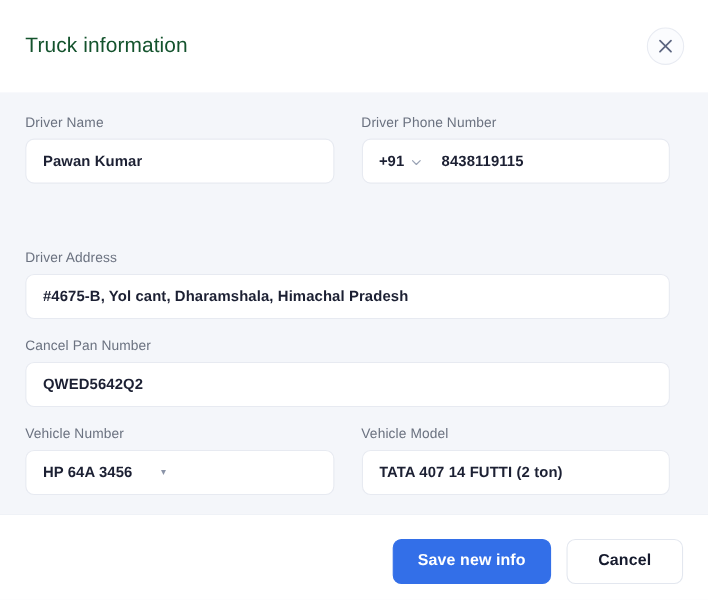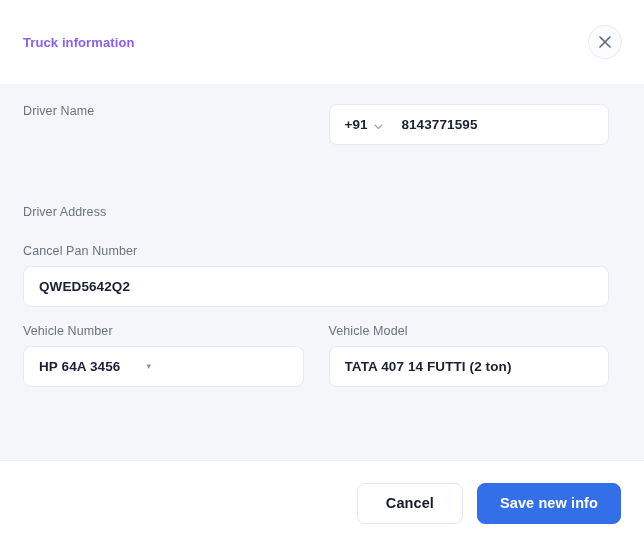--- a/index.html
+++ b/index.html
@@ -31,23 +31,23 @@
     height: 84px;
     flex: 0 0 84px;
     background: #ffffff;
     display: flex;
     align-items: center;
     justify-content: space-between;
     padding: 0 22px 0 23px;
     box-sizing: border-box;
   }
   .modal-title {
-    font-size: 13px;
-    font-weight: 700;
-    color: #8b5cf6;
+    font-size: 19px;
+    font-weight: 400;
+    color: #14532d;
     letter-spacing: 0.1px;
   }
   .close-btn {
     width: 34px;
     height: 34px;
     border-radius: 50%;
     background: #fbfcfe;
     border: 1px solid #e8ebf2;
     display: flex;
     align-items: center;
@@ -182,39 +182,46 @@
         </svg>
       </span>
     </div>
   </div>
 
   <div class="modal-body">
 
     <div class="form-row">
       <div class="field">
         <span class="field-label">Driver Name</span>
-      </div>
-      <div class="field">
+        <div class="field-control">
+          <span class="field-value">Pawan Kumar</span>
+        </div>
+      </div>
+      <div class="field">
+        <span class="field-label">Driver Phone Number</span>
         <div class="field-control">
           <span class="phone-prefix">
             <span class="code">+91</span>
             <span class="chev">
               <svg width="9" height="6" viewBox="0 0 9 6" fill="none" aria-hidden="true">
                 <path d="M1 1 L4.5 4.5 L8 1" stroke="#9aa3b5" stroke-width="1.1" stroke-linecap="round" stroke-linejoin="round"></path>
               </svg>
             </span>
           </span>
-          <span class="field-value">8143771595</span>
+          <span class="field-value">8438119115</span>
         </div>
       </div>
     </div>
 
     <div class="form-row">
       <div class="field full">
         <span class="field-label">Driver Address</span>
+        <div class="field-control">
+          <span class="field-value">#4675-B, Yol cant, Dharamshala, Himachal Pradesh</span>
+        </div>
       </div>
     </div>
 
     <div class="form-row">
       <div class="field">
         <span class="field-label">Cancel Pan Number</span>
         <div class="field-control">
           <span class="field-value">QWED5642Q2</span>
         </div>
       </div>
@@ -232,17 +239,17 @@
         <span class="field-label">Vehicle Model</span>
         <div class="field-control">
           <span class="field-value">TATA 407 14 FUTTI (2 ton)</span>
         </div>
       </div>
     </div>
 
   </div>
 
   <div class="modal-footer">
+    <div class="btn btn-primary">Save new info</div>
     <div class="btn btn-cancel">Cancel</div>
-    <div class="btn btn-primary">Save new info</div>
   </div>
 
 </div>
 
 </body></html>

